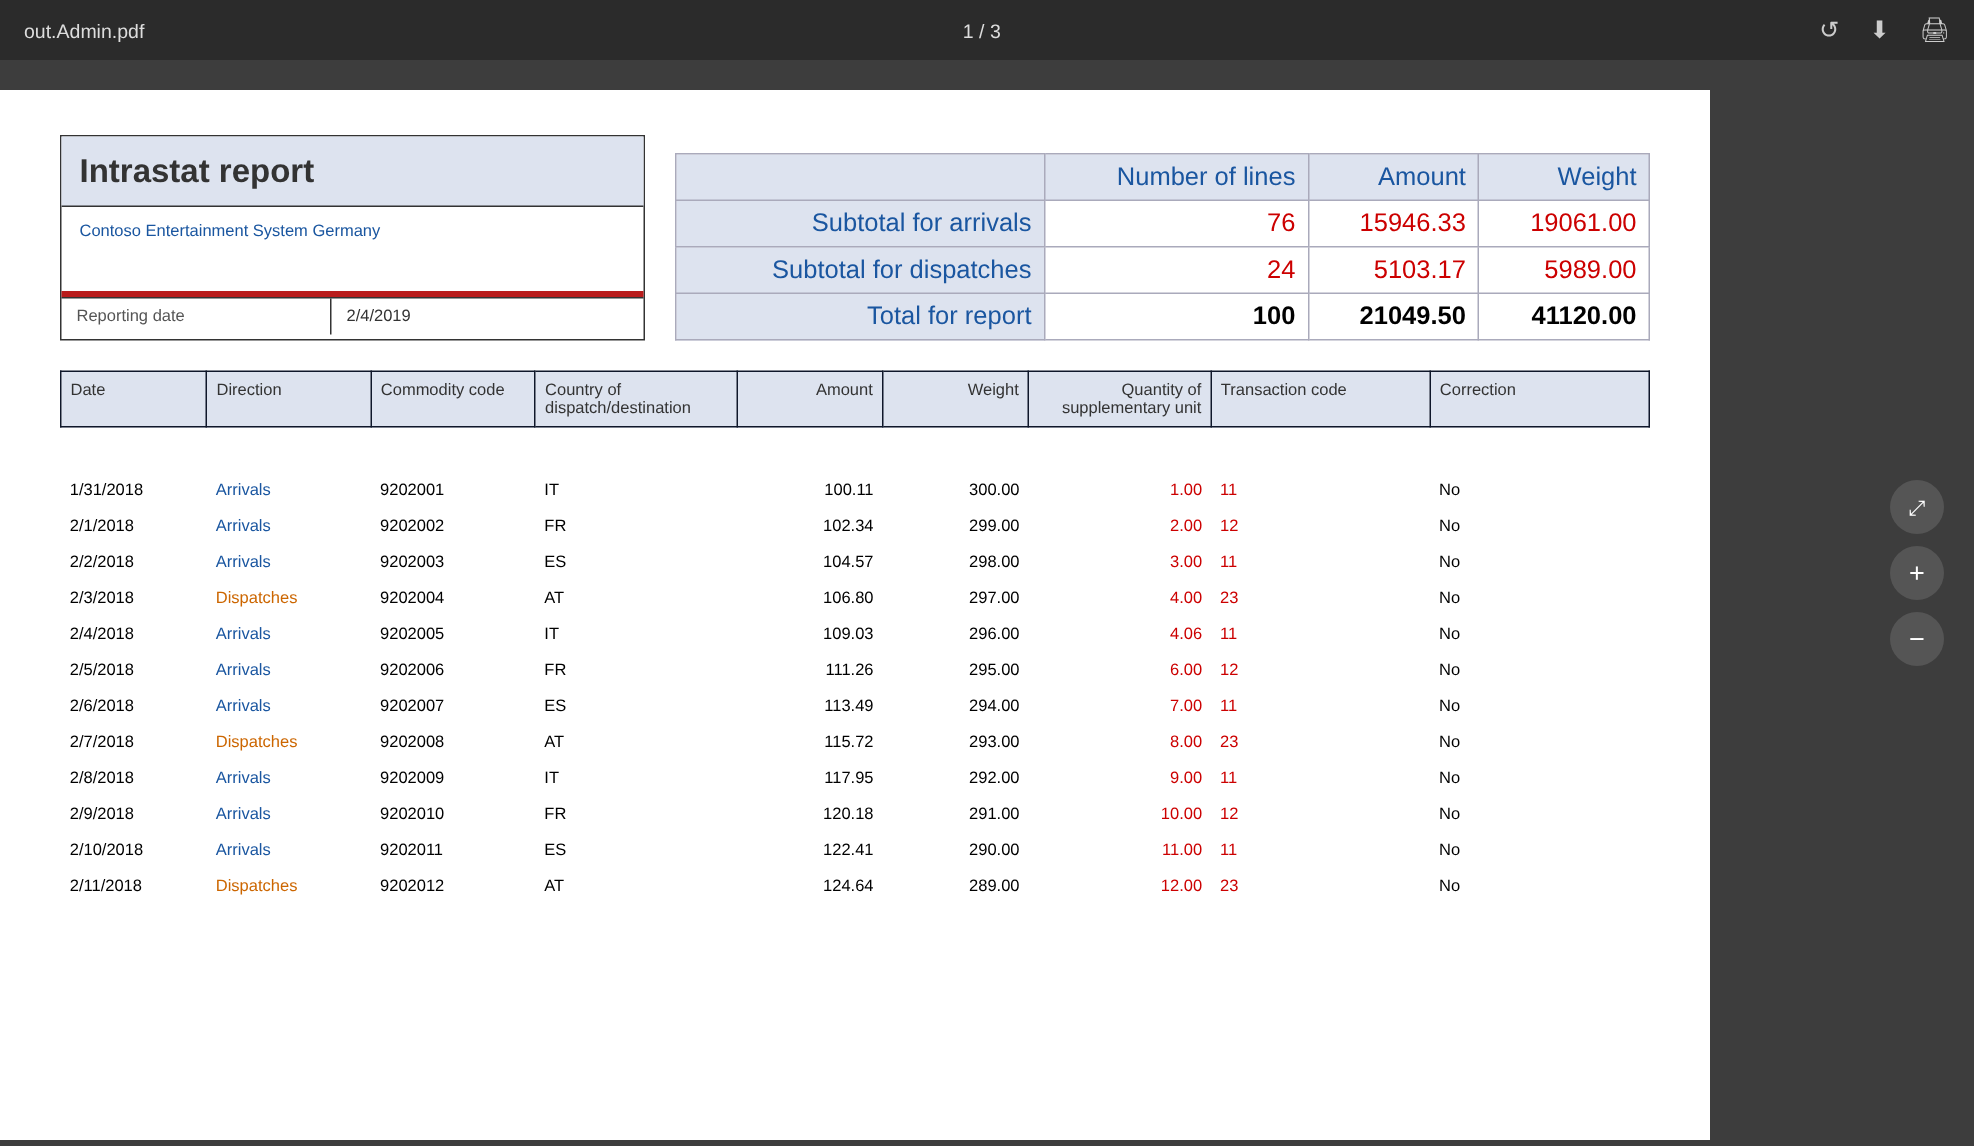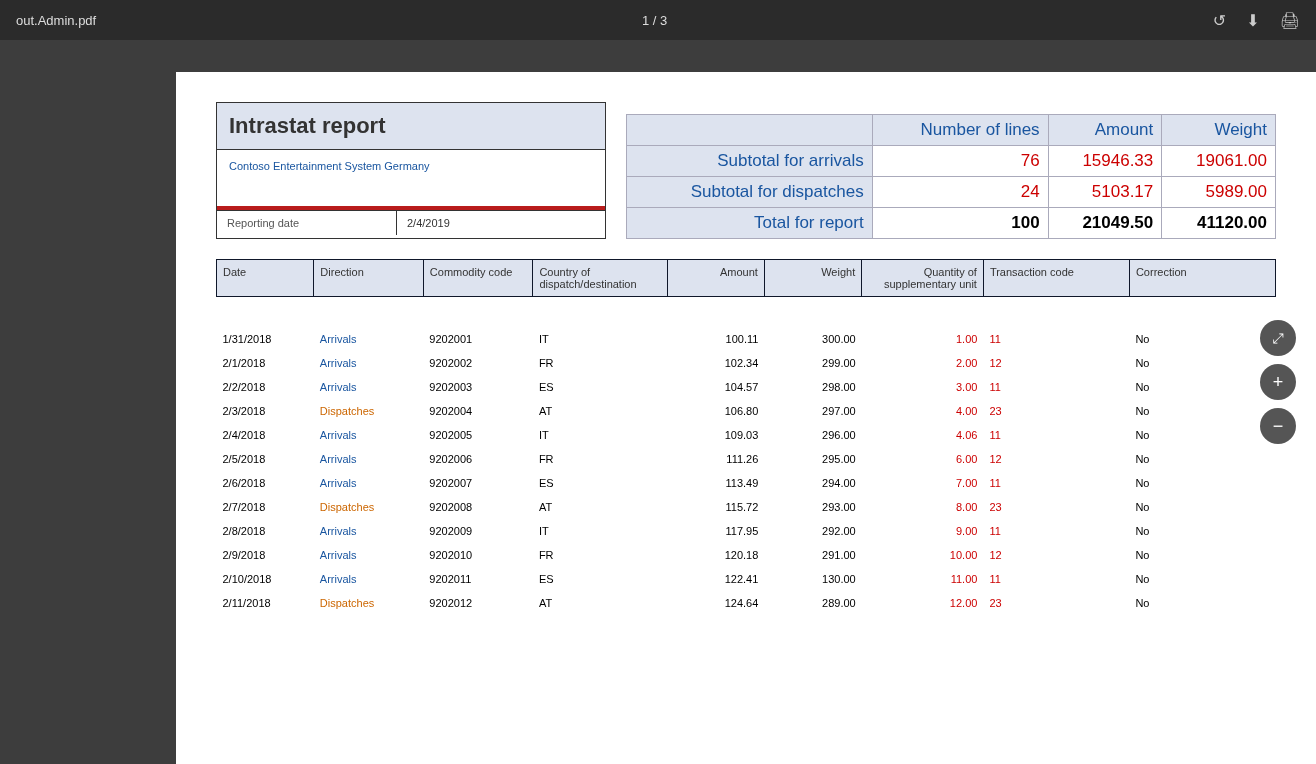--- a/index.html
+++ b/index.html
@@ -31,22 +31,22 @@
     .toolbar-icon {
       cursor: pointer;
       color: #ccc;
       font-size: 16px;
     }
 
     
     .page-outer {
       background: #3d3d3d;
       display: flex;
-      justify-content: flex-end;
-      padding: 32px 0;
+      justify-content: flex-start;
+      padding: 20px 0;
       height: calc(764px - 40px);
       overflow-y: auto;
     }
     .page-inner {
       background: white;
       width: 1140px;
       min-height: 700px;
       padding: 30px 40px;
       position: relative;
     }
@@ -382,21 +382,21 @@
     <td class="col-qty">10.00</td>
     <td class="col-transaction" style="color:#cc0000;">12</td>
     <td class="col-correction">No</td>
   </tr>
           <tr>
     <td class="col-date">2/10/2018</td>
     <td class="col-direction arrivals">Arrivals</td>
     <td class="col-commodity">9202011</td>
     <td class="col-country">ES</td>
     <td class="col-amount">122.41</td>
-    <td class="col-weight">130.00</td>
+    <td class="col-weight">290.00</td>
     <td class="col-qty">11.00</td>
     <td class="col-transaction" style="color:#cc0000;">11</td>
     <td class="col-correction">No</td>
   </tr>
           <tr>
     <td class="col-date">2/11/2018</td>
     <td class="col-direction dispatches">Dispatches</td>
     <td class="col-commodity">9202012</td>
     <td class="col-country">AT</td>
     <td class="col-amount">124.64</td>

